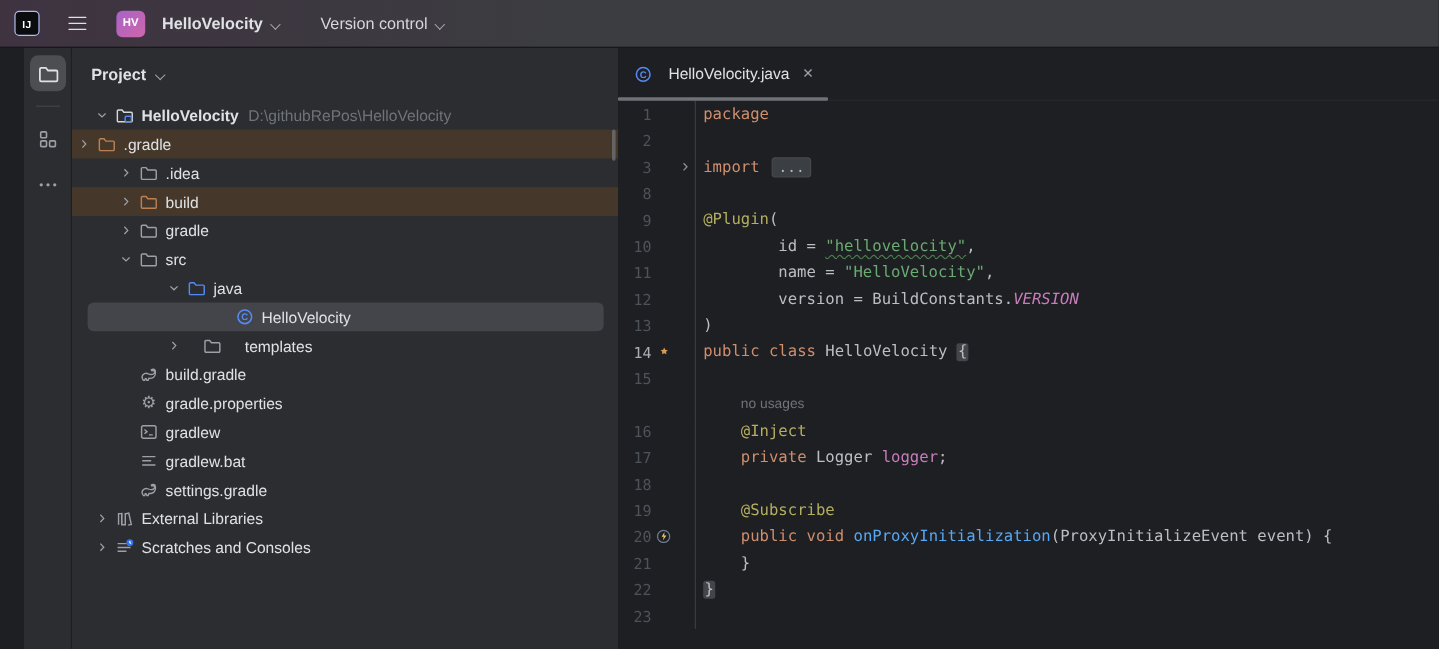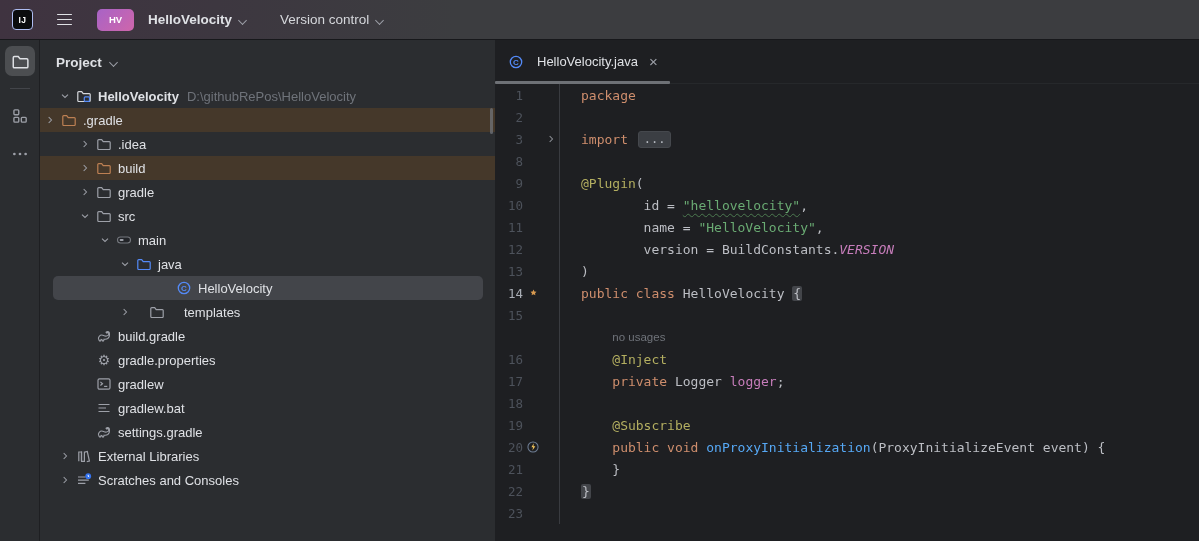--- a/index.html
+++ b/index.html
@@ -10,32 +10,32 @@
   
   .header { height:40px; flex:0 0 40px; display:flex; align-items:center; gap:6px;
     padding:0 10px; background:linear-gradient(90deg,#3f3340 0%,#3d3740 18%,#3c3d40 38%,#3c3d40 100%);
     border-bottom:1px solid #17181b; }
   .ij-logo { width:21px; height:21px; margin-left:2px; border-radius:4px; background:#0b0c0e;
     border:1.5px solid #aebdf2; color:#fff; font-size:8.5px; font-weight:bold;
     display:flex; align-items:center; justify-content:center; letter-spacing:.5px; }
   .hamburger { width:30px; height:28px; margin-left:10px; border-radius:5px;
     display:flex; flex-direction:column; justify-content:center; gap:3.5px; align-items:center; }
   .hamburger i { display:block; width:15px; height:1.6px; background:#dfe1e5; border-radius:1px; }
-  .hv-badge { width:37px; height:22px; margin-left:12px; border-radius:5px;
+  .hv-badge { width:24px; height:22px; margin-left:12px; border-radius:5px;
     background:linear-gradient(135deg,#a863c6 0%,#cf66ab 100%); color:#fff; font-size:9.5px;
     font-weight:bold; display:flex; align-items:center; justify-content:center; }
   .hdr-btn { display:flex; align-items:center; gap:6px; padding:5px 8px; border-radius:5px;
     color:#dfe1e5; font-size:13.5px; font-weight:600; }
   .hdr-btn.plain { font-weight:400; margin-left:10px; color:#d5d7db; }
   .chev { width:10px; height:10px; display:inline-block; position:relative; }
   .chev::before { content:''; position:absolute; left:1px; top:2px; width:6px; height:6px;
     border-right:1.4px solid #9da0a8; border-bottom:1.4px solid #9da0a8; transform:rotate(45deg) scale(.9); }
 
   
-  .main { flex:1; display:flex; min-height:0; }
+  .main { flex:1; display:flex; min-height:0;margin-left:20px; }
 
   .stripe { width:40px; flex:0 0 40px; background:#2b2d30; border-right:1px solid #1e1f22;
     display:flex; flex-direction:column; align-items:center; padding-top:6px; }
   .stripe-item { width:30px; height:30px; border-radius:7px; display:flex; align-items:center;
     justify-content:center; color:#9da0a8; margin-bottom:8px; }
   .stripe-item.active { background:#4c4e51; color:#dfe1e5; }
   .stripe-divider { width:20px; height:1px; background:#43454a; margin:4px 0 12px; }
   .stripe svg { display:block; }
 
   .panel { width:455px; flex:0 0 455px; background:#2b2d30; position:relative; overflow:hidden; }
@@ -69,21 +69,21 @@
     background:#6e7176; border-radius:1px; }
   .tab-close { color:#9da0a8; font-size:15px; line-height:1; margin-left:4px; }
 
   .code { flex:1; overflow:hidden; font-family:"DejaVu Sans Mono", monospace; font-size:13px; padding-top:0px; }
   .code-line { height:22px; display:flex; align-items:center; white-space:pre; }
   .gutter { flex:0 0 64px; display:flex; align-items:center; height:22px; }
   .g-num { width:28px; text-align:right; color:#4d525b; font-size:12.5px; }
   .g-num.current { color:#a9adb5; }
   .g-ico { width:20px; display:flex; justify-content:center; align-items:center; }
   .g-fold { width:16px; display:flex; justify-content:center; align-items:center; color:#8d9097; }
-  .code-text { border-left:1px solid #393b40; padding-left:21px; height:22px; display:flex; align-items:center; flex:1; }
+  .code-text { border-left:1px solid #393b40; padding-left:6px; height:22px; display:flex; align-items:center; flex:1; }
 
   .tok-pl { color:#bcbec4; }
   .tok-kw { color:#cf8e6d; }
   .tok-str { color:#6aab73; }
   .tok-wavy { text-decoration:underline; text-decoration-style:wavy; text-decoration-color:#4c7a50;
     text-decoration-thickness:1px; text-underline-offset:3px; }
   .tok-ann { color:#b3ae60; }
   .tok-const { color:#c77dbb; font-style:italic; }
   .tok-field { color:#c77dbb; }
   .tok-method { color:#56a8f5; }
@@ -224,34 +224,20 @@
               <svg width="12" height="12" viewBox="0 0 16 16" fill="none">
                 <path d="M4 6.2 8 10l4-3.8" stroke="currentColor" stroke-width="1.4"></path>
               </svg>
             </span>
             <span class="tw-icon">
               <svg width="16" height="16" viewBox="0 0 16 16" fill="none">
                 <path d="M1.8 12.6V4.6a.9.9 0 0 1 .9-.9h3l1.5 1.9h6.1a.9.9 0 0 1 .9.9v6.1a.9.9 0 0 1-.9.9H2.7a.9.9 0 0 1-.9-.9z" stroke="currentColor" stroke-width="1.2"></path>
               </svg>
             </span>
             <span class="tw-label">src</span>
-          </div>
-          <div class="tree-row" style="padding-left: 55px;">
-            <span class="tw-chevron">
-              <svg width="12" height="12" viewBox="0 0 16 16" fill="none">
-                <path d="M4 6.2 8 10l4-3.8" stroke="currentColor" stroke-width="1.4"></path>
-              </svg>
-            </span>
-            <span class="tw-icon">
-              <svg width="16" height="16" viewBox="0 0 16 16" fill="none">
-                <rect x="1.5" y="5" width="13" height="6" rx="3" fill="#222428" stroke="#75787e" stroke-width="1.1"></rect>
-                <rect x="3.6" y="7" width="4" height="2" rx="1" fill="#9da0a8"></rect>
-              </svg>
-            </span>
-            <span class="tw-label">main</span>
           </div>
           <div class="tree-row" style="padding-left: 75px;">
             <span class="tw-chevron">
               <svg width="12" height="12" viewBox="0 0 16 16" fill="none">
                 <path d="M4 6.2 8 10l4-3.8" stroke="currentColor" stroke-width="1.4"></path>
               </svg>
             </span>
             <span class="tw-icon blue">
               <svg width="16" height="16" viewBox="0 0 16 16" fill="none">
                 <path d="M1.8 12.6V4.6a.9.9 0 0 1 .9-.9h3l1.5 1.9h6.1a.9.9 0 0 1 .9.9v6.1a.9.9 0 0 1-.9.9H2.7a.9.9 0 0 1-.9-.9z" stroke="currentColor" stroke-width="1.2"></path>

